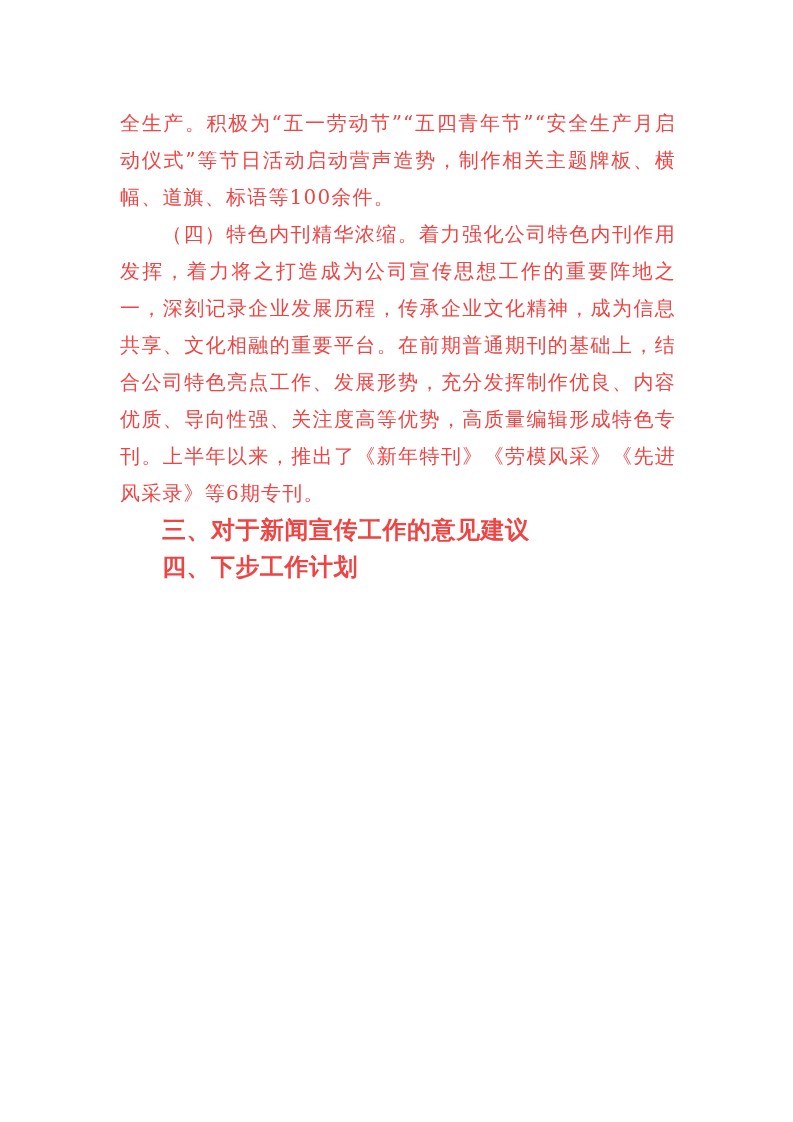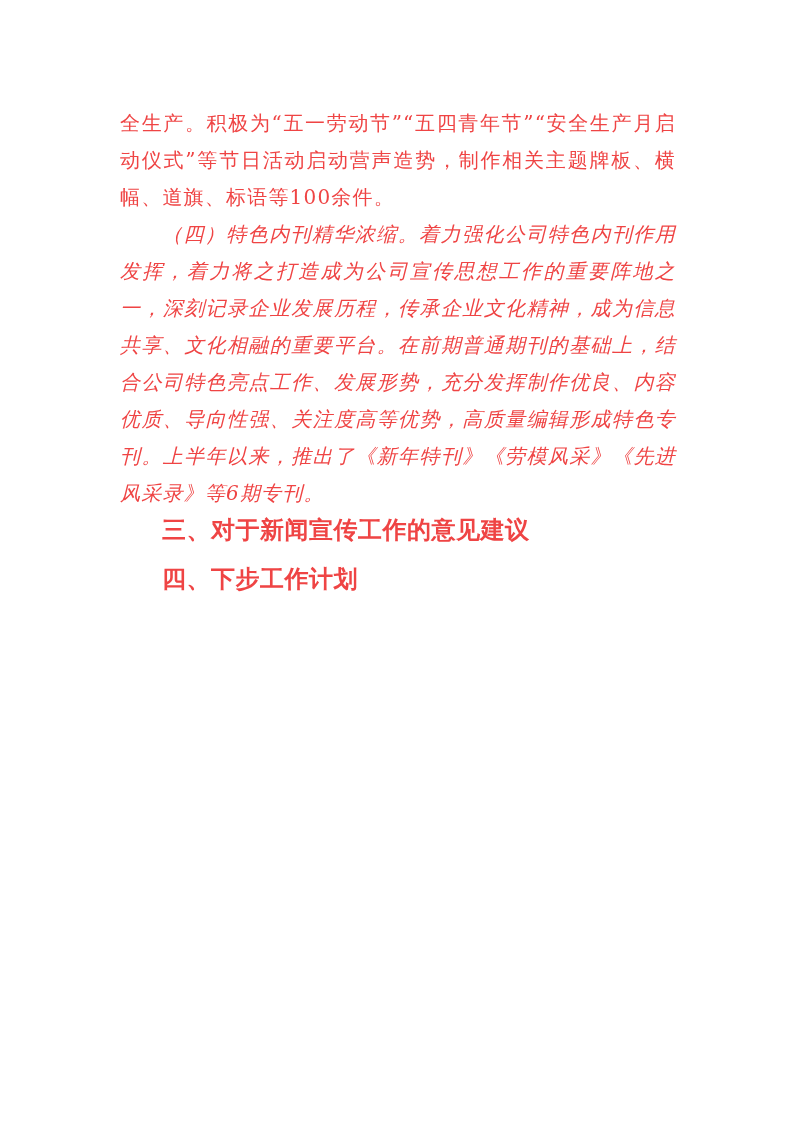--- a/index.html
+++ b/index.html
@@ -8,30 +8,30 @@
       position: absolute;
       left: 120px;
       top: 105px;
       width: 556px;
       font-family: "DejaVu Serif", "Liberation Serif", serif;
       color: #ef4444;
       font-size: 20px;
       line-height: 37px;
     }
     .para { margin: 0; text-align: justify; text-align-last: left; letter-spacing: 1.2px; }
-    .indent { text-indent: 42px; font-style: italic; }
+    .indent { text-indent: 42px; }
     .heading {
       margin: 0;
       text-indent: 42px;
       font-family: "DejaVu Sans", "Liberation Sans", sans-serif;
       font-weight: bold;
       font-size: 24px;
       letter-spacing: 0.5px;
     }
-    .heading.last { margin-top: 12px; }
+    .heading.last { margin-top: 0; }
   </style>
 </head>
 <body>
 
 <div class="page">
   <p class="para">全生产。积极为“五一劳动节”“五四青年节”“安全生产月启动仪式”等节日活动启动营声造势，制作相关主题牌板、横幅、道旗、标语等100余件。</p>
   <p class="para indent">（四）特色内刊精华浓缩。着力强化公司特色内刊作用发挥，着力将之打造成为公司宣传思想工作的重要阵地之一，深刻记录企业发展历程，传承企业文化精神，成为信息共享、文化相融的重要平台。在前期普通期刊的基础上，结合公司特色亮点工作、发展形势，充分发挥制作优良、内容优质、导向性强、关注度高等优势，高质量编辑形成特色专刊。上半年以来，推出了《新年特刊》《劳模风采》《先进风采录》等6期专刊。</p>
   <h2 class="heading">三、对于新闻宣传工作的意见建议</h2>
   <h2 class="heading last">四、下步工作计划</h2>
 </div>

